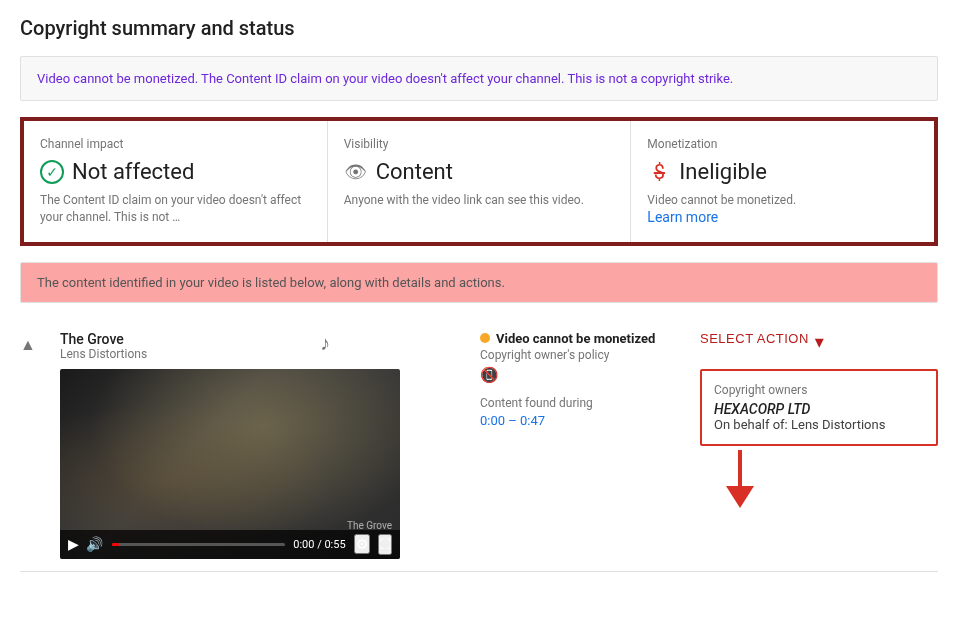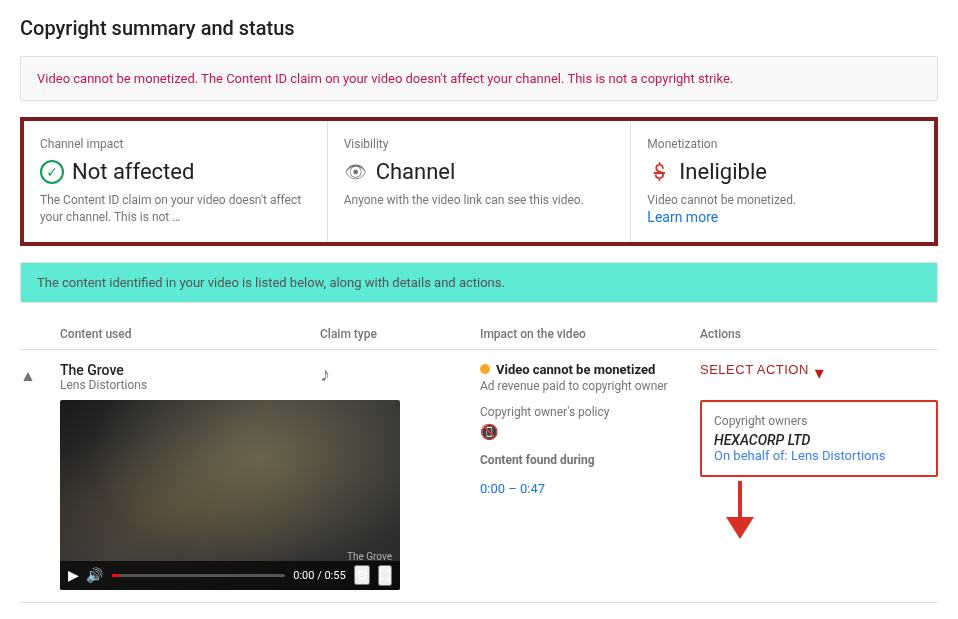--- a/index.html
+++ b/index.html
@@ -12,21 +12,21 @@
       font-weight: 500;
       color: #212121;
       margin-bottom: 16px;
     }
 
     .info-banner {
       background: #f8f8f8;
       border: 1px solid #e0e0e0;
       padding: 14px 16px;
       font-size: 13px;
-      color: #be185d;
+      color: #6d28d9;
       margin-bottom: 16px;
       border-radius: 2px;
     }
 
     .impact-section {
       display: flex;
       border: 4px solid #7f1d1d;
       margin-bottom: 16px;
     }
 
@@ -81,21 +81,21 @@
       display: inline-flex; align-items: center; justify-content: center;
       color: #d93025;
       font-size: 16px;
       flex-shrink: 0;
       position: relative;
     }
 
     .learn-more { color: #1a73e8; text-decoration: none; font-size: 14px; }
 
     .content-banner {
-      background: #5eead4;
+      background: #fca5a5;
       border: 1px solid #e0e0e0;
       padding: 12px 16px;
       font-size: 13px;
       color: #555;
       margin-bottom: 16px;
       border-radius: 2px;
     }
 
     .table-header {
       display: grid;
@@ -130,21 +130,21 @@
     .impact-cell {}
     .impact-row { display: flex; align-items: center; gap: 6px; margin-bottom: 2px; }
     .dot-orange { width: 10px; height: 10px; border-radius: 50%; background: #f9a825; flex-shrink: 0; }
     .impact-main { font-size: 13px; font-weight: 700; color: #212121; }
     .impact-sub { font-size: 12px; color: #757575; margin-bottom: 12px; }
 
     .policy-label { font-size: 12px; color: #757575; margin-bottom: 4px; }
     .policy-row { display: flex; align-items: center; gap: 6px; font-size: 13px; color: #212121; margin-bottom: 12px; }
     .policy-icon { font-size: 16px; color: #757575; }
 
-    .content-found-label { font-size: 12px; color: #757575; margin-bottom: 13px; font-weight: bold; }
+    .content-found-label { font-size: 12px; color: #757575; margin-bottom: 2px; }
     .content-found-link { color: #1a73e8; font-size: 13px; text-decoration: none; }
 
     .actions-cell { position: relative; }
 
     .select-action-btn {
       display: flex;
       align-items: flex-start;
       gap: 6px;
       color: #b91c1c;
       font-size: 13px;
@@ -160,21 +160,21 @@
       border: 2px solid #d93025;
       border-radius: 2px;
       padding: 12px;
       margin-top: 16px;
       background: #fff;
       min-width: 180px;
     }
 
     .copyright-box-label { font-size: 12px; color: #757575; margin-bottom: 4px; }
     .copyright-company { font-size: 14px; font-weight: 500; color: #212121; font-style: italic; }
-    .copyright-behalf { font-size: 13px; color: #3b82f6; }
+    .copyright-behalf { font-size: 13px; color: #404040; }
 
     .video-preview {
       width: 340px;
       height: 190px;
       background: linear-gradient(135deg, #1a1a1a 0%, #3d3d3d 40%, #2a2a2a 100%);
       border-radius: 2px;
       position: relative;
       overflow: hidden;
       margin-top: 8px;
     }
@@ -261,48 +261,41 @@
         <span class="icon-circle-check">✓</span>
         <span>Not affected</span>
       </div>
       <div class="impact-desc">The Content ID claim on your video doesn't affect your channel. This is not …</div>
     </div>
 
     <div class="impact-card">
       <div class="impact-label">Visibility</div>
       <div class="impact-title">
         <span class="icon-eye">👁</span>
-        <span>Channel</span>
+        <span>Content</span>
       </div>
       <div class="impact-desc">Anyone with the video link can see this video.</div>
     </div>
 
     <div class="impact-card">
       <div class="impact-label">Monetization</div>
       <div class="impact-title">
         <span class="icon-dollar-off" style="font-size:20px; color:#d93025; text-decoration: line-through;">$</span>
         <span>Ineligible</span>
       </div>
       <div class="impact-desc">Video cannot be monetized.</div>
       <a class="learn-more" href="#">Learn more</a>
     </div>
 
   </div>
 
   <div class="content-banner">
     <span>The content identified in your video is listed below, along with details and actions.</span>
   </div>
 
-  <div class="table-header">
-    <div></div>
-    <div>Content used</div>
-    <div>Claim type</div>
-    <div>Impact on the video</div>
-    <div>Actions</div>
-  </div>
 
   <div class="table-row">
 
     <div class="chevron-up">▲</div>
 
     <div>
       <div class="content-title">The Grove</div>
       <div class="content-sub">Lens Distortions</div>
 
       <div class="video-preview">
@@ -323,21 +316,20 @@
 
     <div>
       <span class="claim-icon">♪</span>
     </div>
 
     <div class="impact-cell">
       <div class="impact-row">
         <div class="dot-orange"></div>
         <span class="impact-main">Video cannot be monetized</span>
       </div>
-      <div class="impact-sub">Ad revenue paid to copyright owner</div>
 
       <div class="policy-label">Copyright owner's policy</div>
       <div class="policy-row">
         <span class="policy-icon" style="font-size:15px;">📵</span>
       </div>
 
       <div class="content-found-label">Content found during</div>
       <a class="content-found-link" href="#">0:00 – 0:47</a>
     </div>
 

